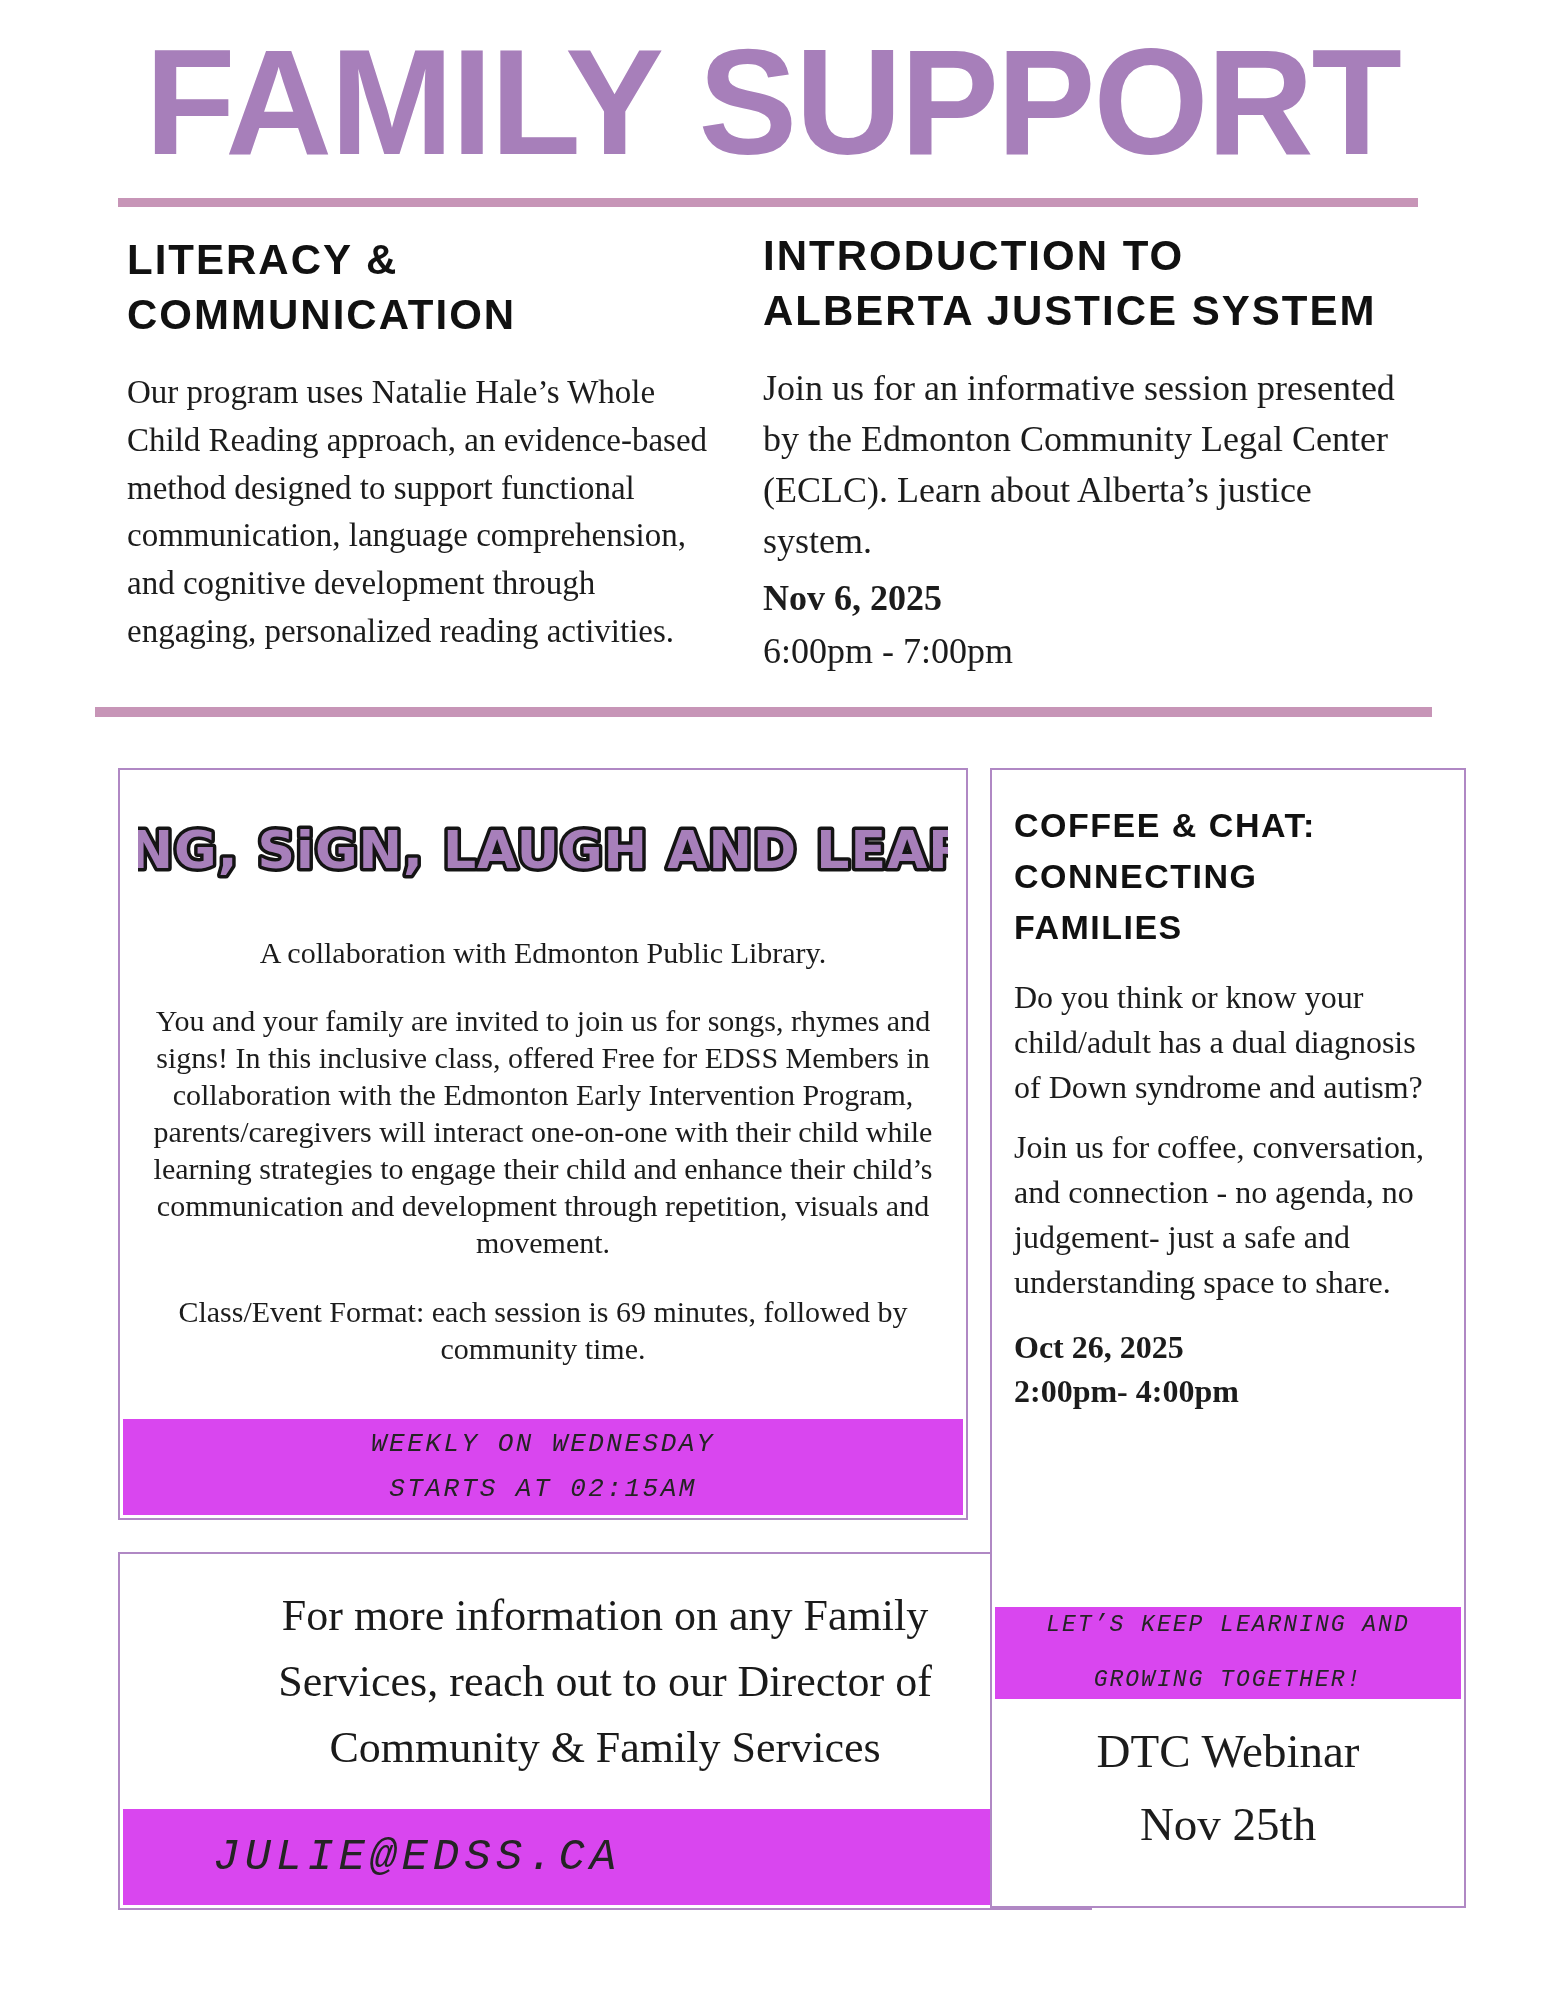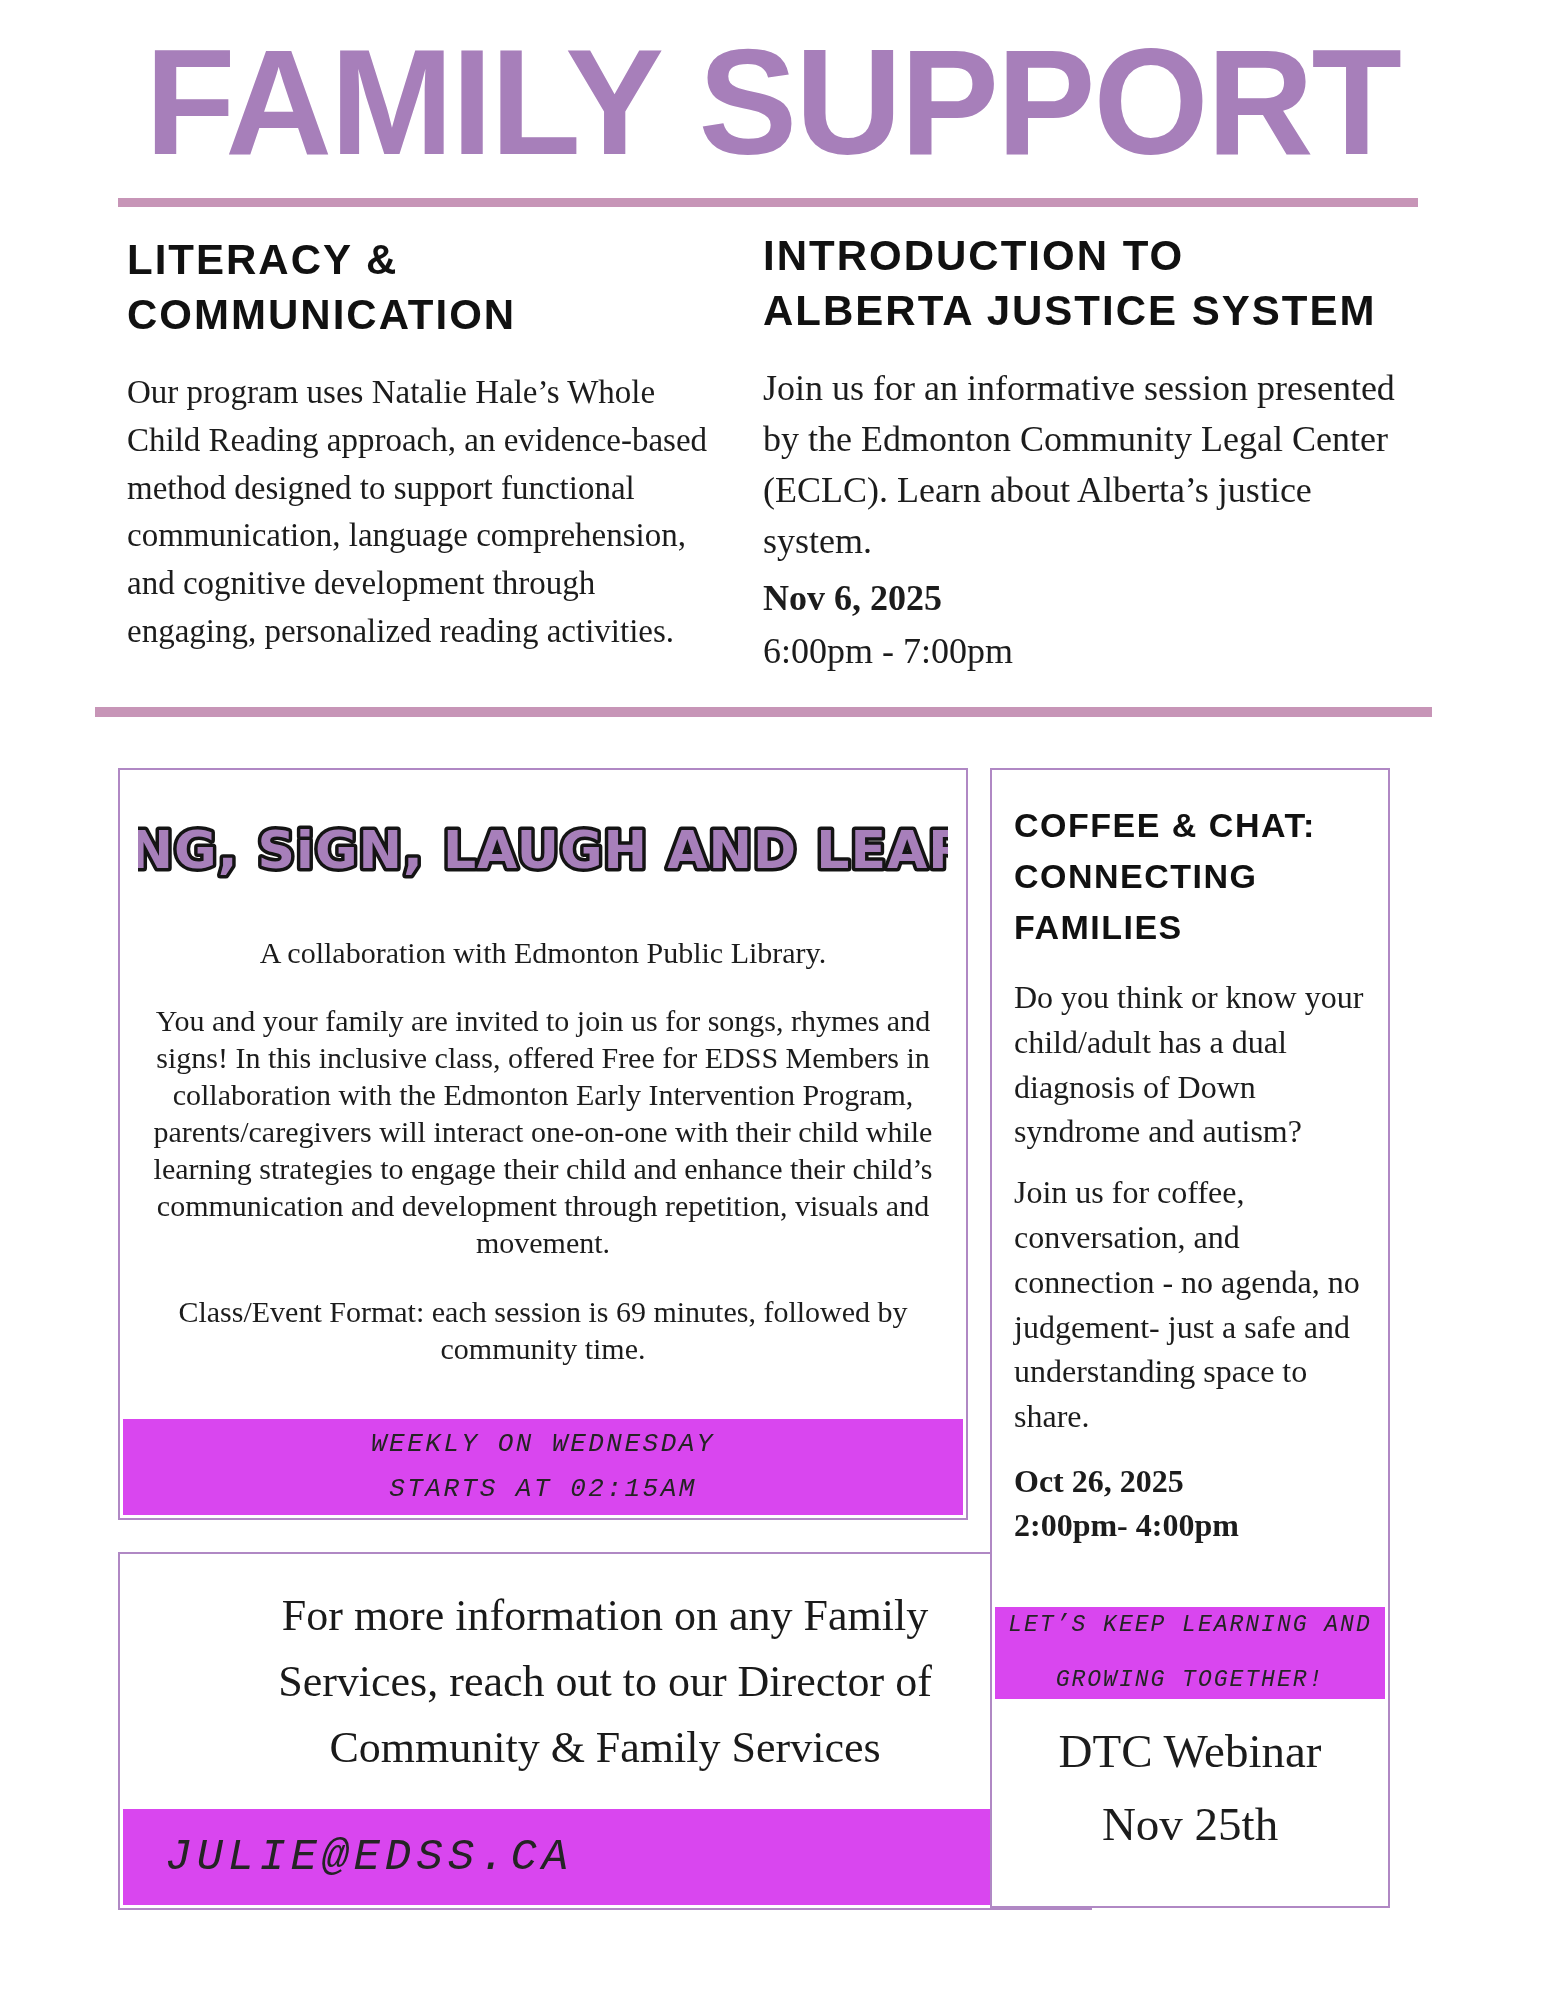--- a/index.html
+++ b/index.html
@@ -57,21 +57,21 @@
   }
   
   .box{
     position:absolute;
     background:#ffffff;
     border:2px solid #b088c4;
     box-sizing:border-box;
   }
   .box-sing{top:768px;left:118px;width:850px;height:752px;}
   .box-contact{top:1552px;left:118px;width:974px;height:358px;}
-  .box-coffee{top:768px;left:990px;width:400px;height:1140px;}
+  .box-coffee{top:768px;left:990px;width:476px;height:1140px;}
   
   .bubble-title-wrap{margin-top:40px;text-align:center;}
   .bubble-title-wrap svg{display:block;margin:0 auto;}
   .sing-collab{
     margin:46px 20px 0 20px;
     text-align:center;font-size:30px;line-height:1.25;
   }
   .sing-body{
     margin:30px 24px 0 24px;
     text-align:center;font-size:30px;line-height:1.235;
@@ -99,21 +99,21 @@
   .contact-text{
     font-family:cursive;
     font-size:44px;line-height:1.5;
     text-align:center;
     color:#1a1a1a;
     max-width:790px;
   }
   .banner-email{
     position:absolute;left:3px;right:3px;bottom:3px;height:96px;
     display:flex;align-items:center;
-    padding-left:42px;
+    padding-left:90px;
     font-size:44px;letter-spacing:5px;
     font-weight:400;
   }
   
   .coffee-heading{
     margin:30px 20px 0 22px;
     font-family:"Liberation Sans", sans-serif;
     font-weight:700;color:#111111;
     font-size:34px;line-height:1.5;letter-spacing:1.5px;
   }

